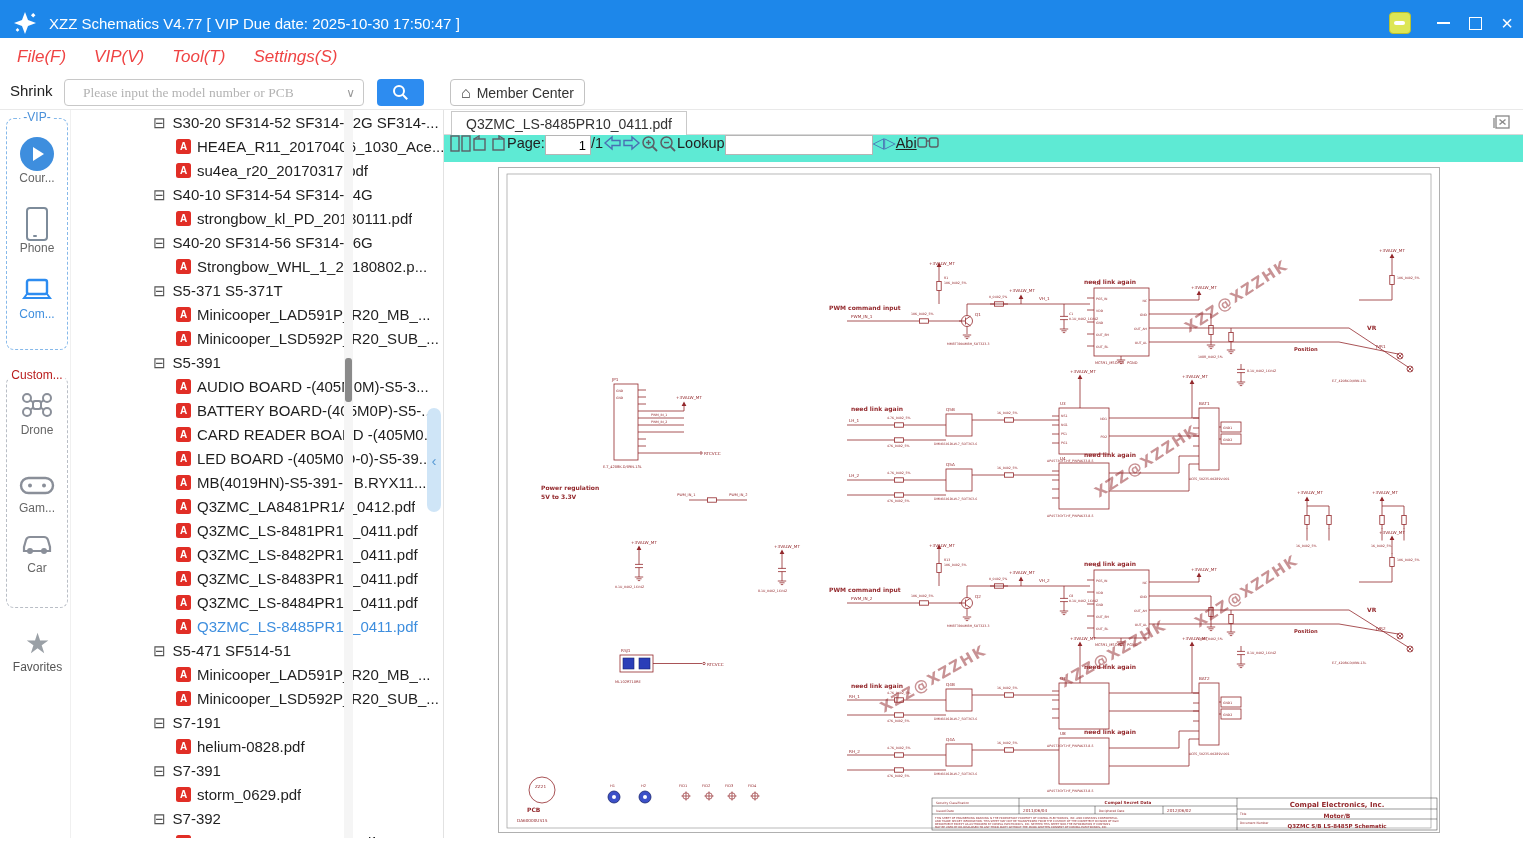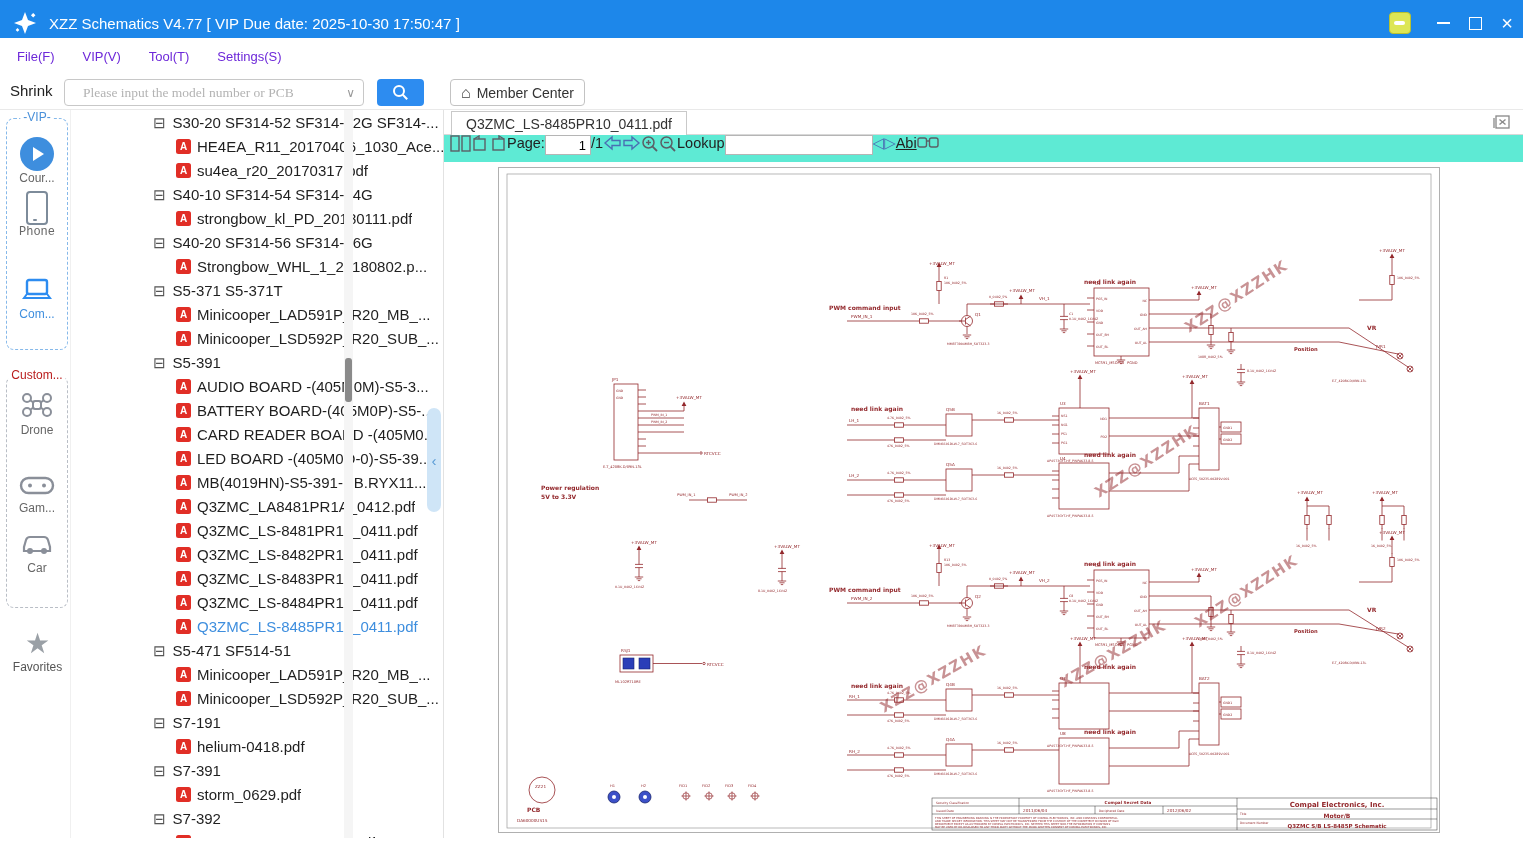--- a/index.html
+++ b/index.html
@@ -12,21 +12,21 @@
   .win-right{margin-left:auto;display:flex;align-items:center;}
   .license{width:20px;height:20px;background:#dde655;border:1px solid #b9c22f;border-radius:4px;margin-right:16px;position:relative;}
   .license:after{content:"";position:absolute;left:4px;top:8px;width:11px;height:4px;background:#fff;border-radius:2px;}
   .win-btn{width:32px;height:38px;display:flex;align-items:center;justify-content:center;cursor:default;}
   .min-glyph{width:13px;height:2px;background:#fff;}
   .max-glyph{width:11px;height:11px;border:1.5px solid #fff;}
   .close-glyph{font-size:20px;line-height:1;color:#fff;}
 
   
   .menubar{position:absolute;top:38px;left:0;width:100%;height:37px;background:#fff;display:flex;align-items:center;padding-left:3px;box-sizing:border-box;}
-  .menu-item{padding:0 14px;font-size:13px;color:#6d28d9;}
+  .menu-item{padding:0 14px;font-size:17px;color:#ef4444;font-style:italic;}
 
   
   .toolbar{position:absolute;top:75px;left:0;width:100%;height:35px;background:#fff;border-bottom:1px solid #e9e9e9;box-sizing:border-box;}
   .shrink{position:absolute;left:10px;top:7px;font-size:15px;color:#222;}
   .search-wrap{position:absolute;left:64px;top:4px;width:300px;height:27px;border:1px solid #c8c8c8;border-radius:4px;display:flex;align-items:center;box-sizing:border-box;background:#fff;}
   .search-input{border:none;outline:none;flex:1;margin-left:16px;font-size:13.5px;color:#333;font-family:Liberation Serif, serif;min-width:0;}
   .search-input::placeholder{color:#b3b3b3;}
   .chev{color:#999;margin-right:8px;font-size:12px;}
   .search-btn{position:absolute;left:377px;top:4px;width:47px;height:27px;background:#2d8cf0;border-radius:4px;display:flex;align-items:center;justify-content:center;}
   .member{position:absolute;left:450px;top:4px;height:25px;border:1px solid #c3c3c3;border-radius:4px;display:flex;align-items:center;padding:0 10px;font-size:14px;color:#333;gap:6px;background:#fff;}
@@ -153,21 +153,21 @@
 
   <div class="content">
 
     <div class="iconbar">
       <div class="group-box vip-box">
         <span class="group-label">-VIP-</span>
         <div class="side-item" style="top:18px;">
           <div class="play-circle"></div>
           <span class="lbl">Cour...</span>
         </div>
-        <div class="side-item" style="top:72px;font-family:Liberation Mono, monospace;">
+        <div class="side-item" style="top:88px;">
           <div class="phone-ic"></div>
           <span class="lbl">Phone</span>
         </div>
         <div class="side-item" style="top:158px;">
           <svg width="32" height="26" viewBox="0 0 32 26">
             <rect x="6" y="3" width="20" height="14" rx="2" stroke="#2d8cf0" stroke-width="2.4" fill="none"></rect>
             <path d="M3 21 H29 L26 17 H6 Z" stroke="#2d8cf0" stroke-width="2" fill="none"></path>
           </svg>
           <span class="lbl lbl-active">Com...</span>
         </div>
@@ -311,21 +311,21 @@
         <div class="tree-row pdf">
           <span class="pdf-ic">A</span>
           <span class="tree-label">Minicooper_LSD592P_R20_SUB_...</span>
         </div>
         <div class="tree-row folder">
           <span class="folder-ic">⊟</span>
           <span class="tree-label">S7-191</span>
         </div>
         <div class="tree-row pdf">
           <span class="pdf-ic">A</span>
-          <span class="tree-label">helium-0418.pdf</span>
+          <span class="tree-label">helium-0828.pdf</span>
         </div>
         <div class="tree-row folder">
           <span class="folder-ic">⊟</span>
           <span class="tree-label">S7-391</span>
         </div>
         <div class="tree-row pdf">
           <span class="pdf-ic">A</span>
           <span class="tree-label">storm_0629.pdf</span>
         </div>
         <div class="tree-row folder">

